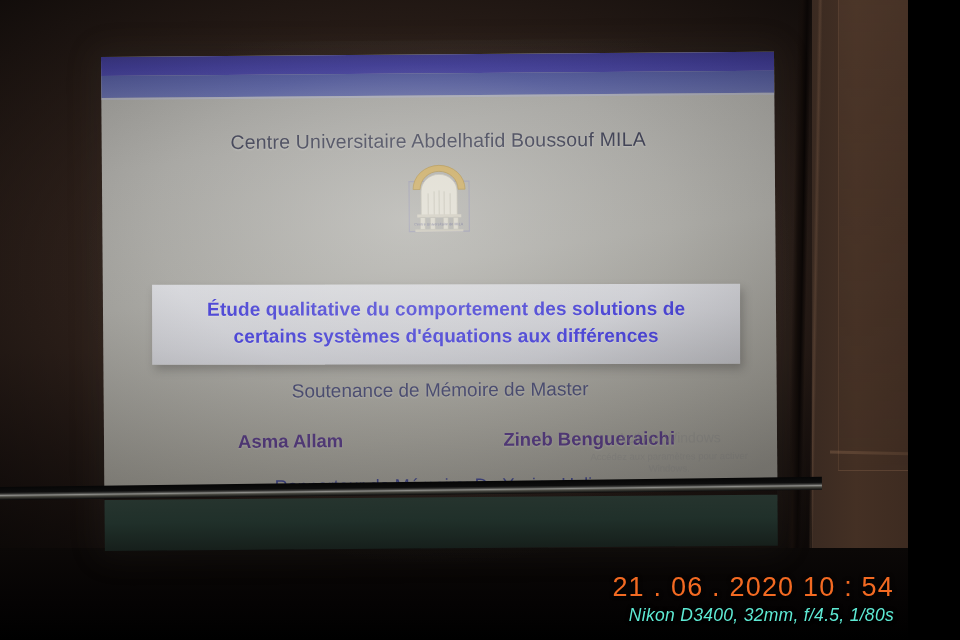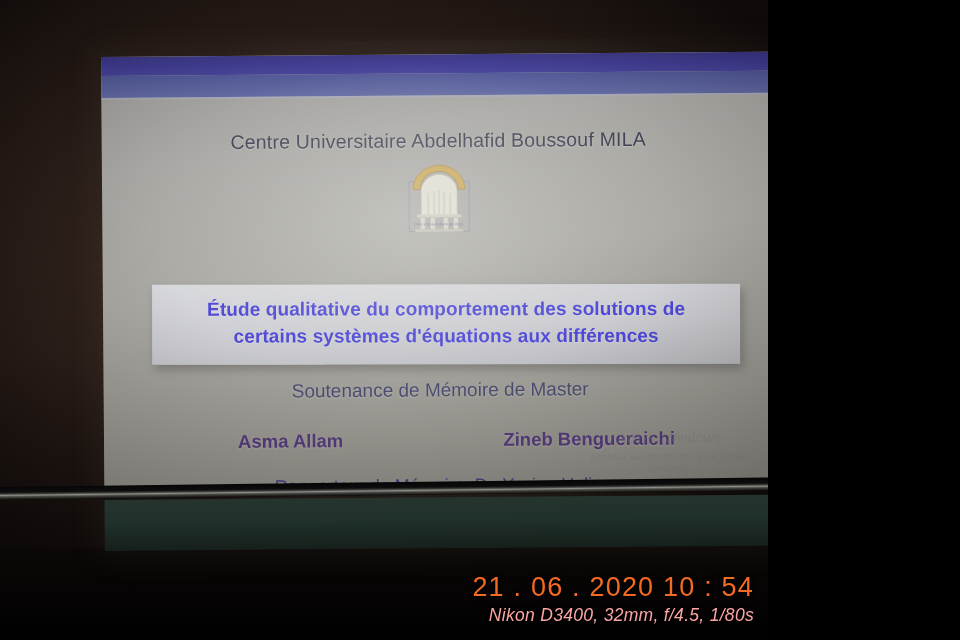--- a/index.html
+++ b/index.html
@@ -7,21 +7,21 @@
     margin: 0;
     padding: 0;
     background: #000;
   }
   body {
     font-family: "Liberation Sans", sans-serif;
   }
 
   .photo {
     position: relative;
-    width: 768px;
+    width: 908px;
     height: 640px;
     overflow: hidden;
     background: #241a16;
   }
 
   
   .wall-base {
     position: absolute;
     inset: 0;
     background:
@@ -258,21 +258,21 @@
     font-size: 27px;
     color: #f36a22;
     letter-spacing: 1.2px;
     text-shadow: 0 0 4px rgba(0,0,0,0.9);
     white-space: nowrap;
   }
   .exif-cam {
     margin-top: 2px;
     font-size: 17.5px;
     font-style: italic;
-    color: #fca5a5;
+    color: #5eead4;
     letter-spacing: 0.3px;
     text-shadow: 0 0 4px rgba(0,0,0,0.9);
     white-space: nowrap;
   }
 </style>
 </head>
 <body>
 
 <div class="photo">
 

